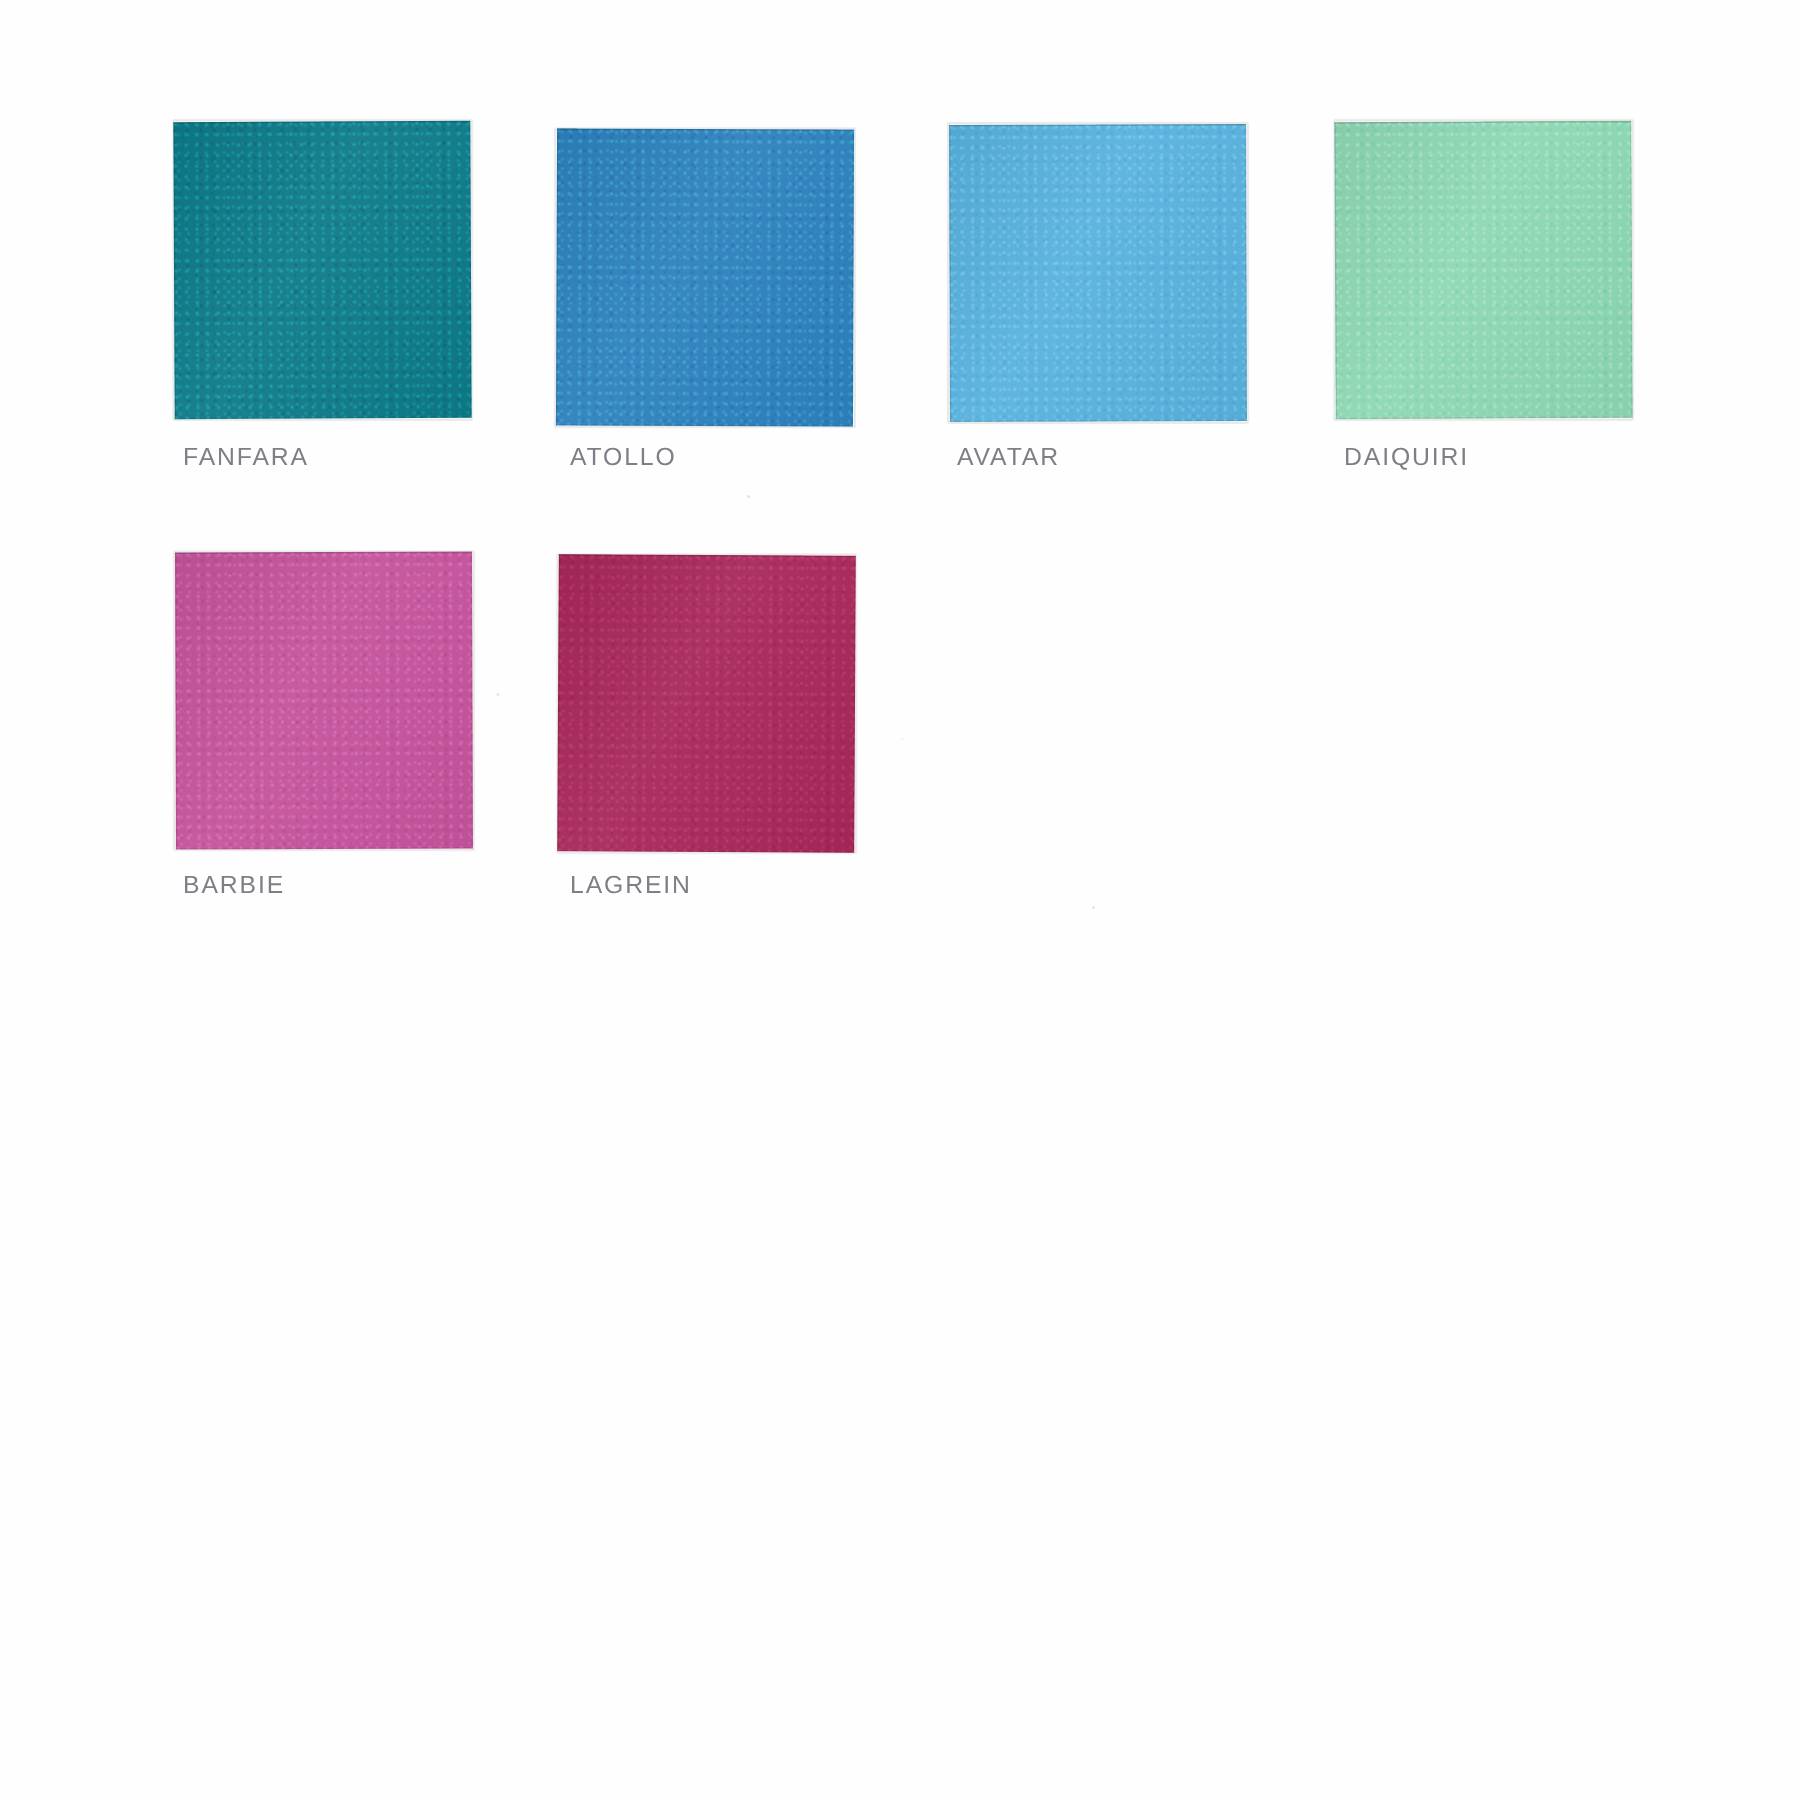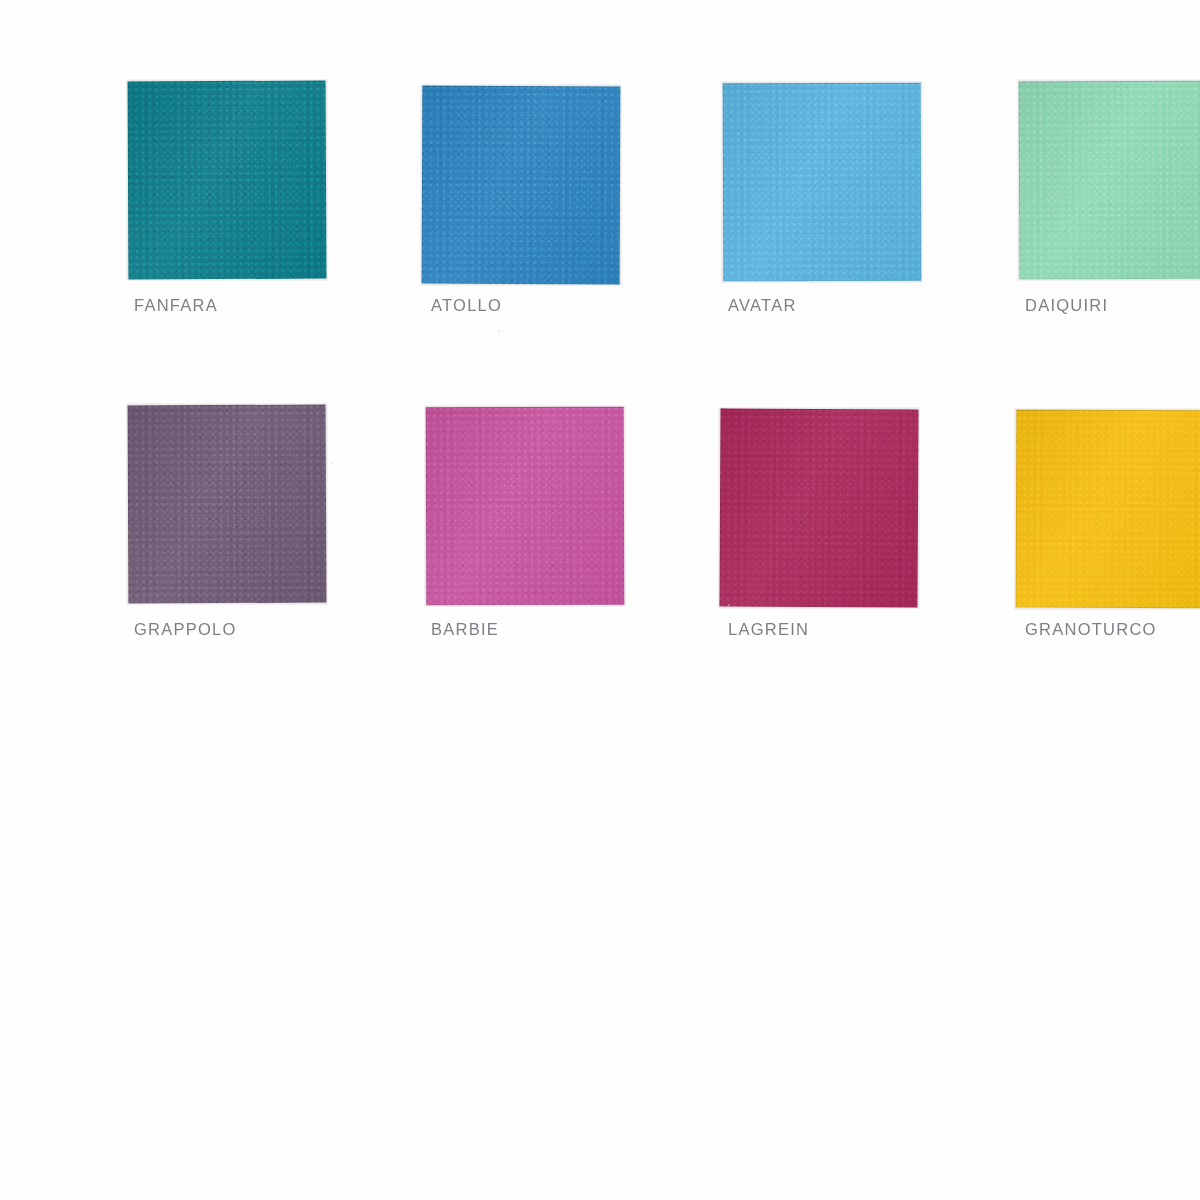--- a/index.html
+++ b/index.html
@@ -21,29 +21,28 @@
     left: 0;
     top: 0;
     width: 1200px;
     height: 1200px;
     background: #fefefe;
   }
 
   
   .swatch-grid {
     position: absolute;
-    left: 124px;
+    left: 112px;
     top: 74px;
     width: 976px;
     display: grid;
     grid-template-columns: repeat(4, 258px);
     grid-template-rows: repeat(3, 285px);
     column-gap: 0px;
     row-gap: 0px;
-    gap: 39px;
   }
 
   .swatch-cell {
     position: relative;
     width: 258px;
     height: 285px;
   }
 
   
   .chip-backing {
@@ -172,59 +171,39 @@
       <div class="swatch-cell off-a">
         <div class="chip-backing">
           <div class="chip" title="DAIQUIRI" style="background: rgb(140, 216, 180);">
             <div class="shade"></div>
             <div class="grain"></div>
             <div class="edge"></div>
           </div>
         </div>
         <div class="chip-label">DAIQUIRI</div>
       </div>
-      <div class="swatch-cell off-a">
-        <div class="chip-backing">
-          <div class="chip" title="GRAPPOLO" style="background: rgb(109, 89, 115);">
-            <div class="shade"></div>
-            <div class="grain"></div>
-            <div class="edge"></div>
-          </div>
-        </div>
-        <div class="chip-label">GRAPPOLO</div>
-      </div>
       <div class="swatch-cell off-c">
         <div class="chip-backing">
           <div class="chip" title="BARBIE" style="background: rgb(197, 83, 156);">
             <div class="shade"></div>
             <div class="grain"></div>
             <div class="edge"></div>
           </div>
         </div>
         <div class="chip-label">BARBIE</div>
       </div>
       <div class="swatch-cell off-b">
         <div class="chip-backing">
           <div class="chip" title="LAGREIN" style="background: rgb(167, 40, 89);">
             <div class="shade"></div>
             <div class="grain"></div>
             <div class="edge"></div>
           </div>
         </div>
         <div class="chip-label">LAGREIN</div>
-      </div>
-      <div class="swatch-cell off-d">
-        <div class="chip-backing">
-          <div class="chip" title="GRANOTURCO" style="background: rgb(245, 189, 17);">
-            <div class="shade"></div>
-            <div class="grain"></div>
-            <div class="edge"></div>
-          </div>
-        </div>
-        <div class="chip-label">GRANOTURCO</div>
       </div>
     </div>
 
   <div class="speck" style="left:498px; top:330px;"></div>
   <div class="speck" style="left:331px; top:462px;"></div>
   <div class="speck" style="left:728px; top:604px;"></div>
   <div class="speck" style="left:601px; top:492px; width:1px; height:1px;"></div>
 </div>
 
 </body></html>

